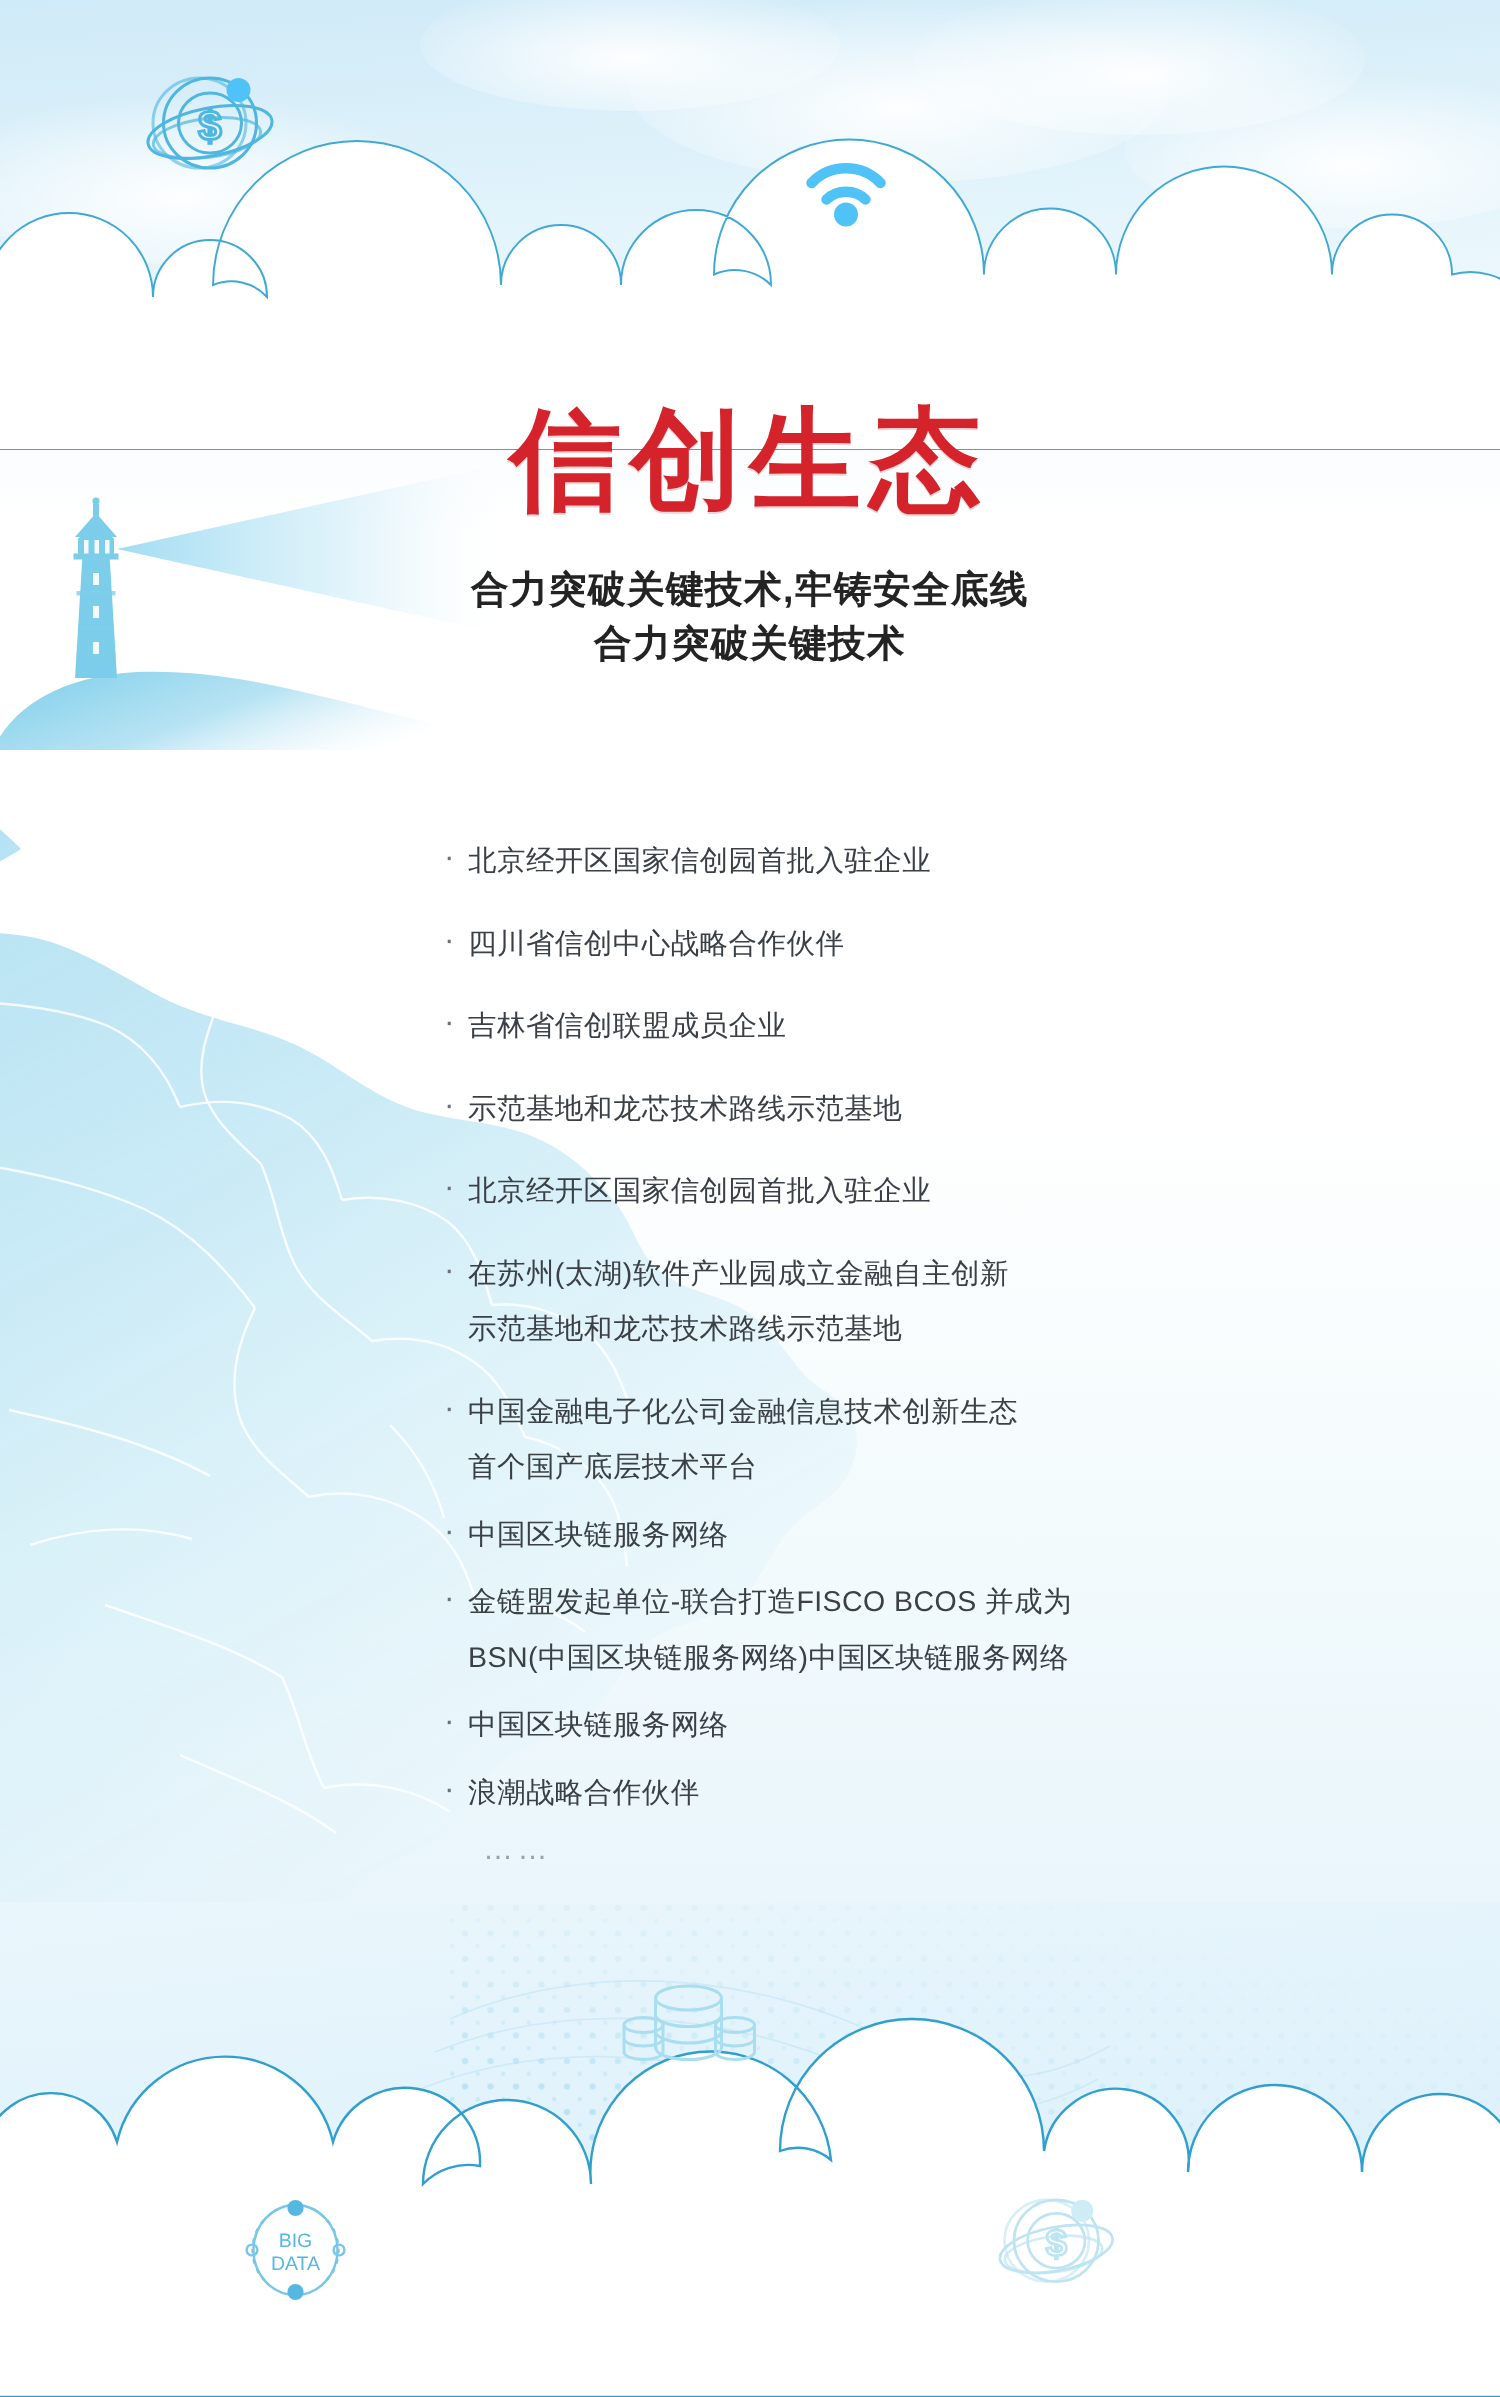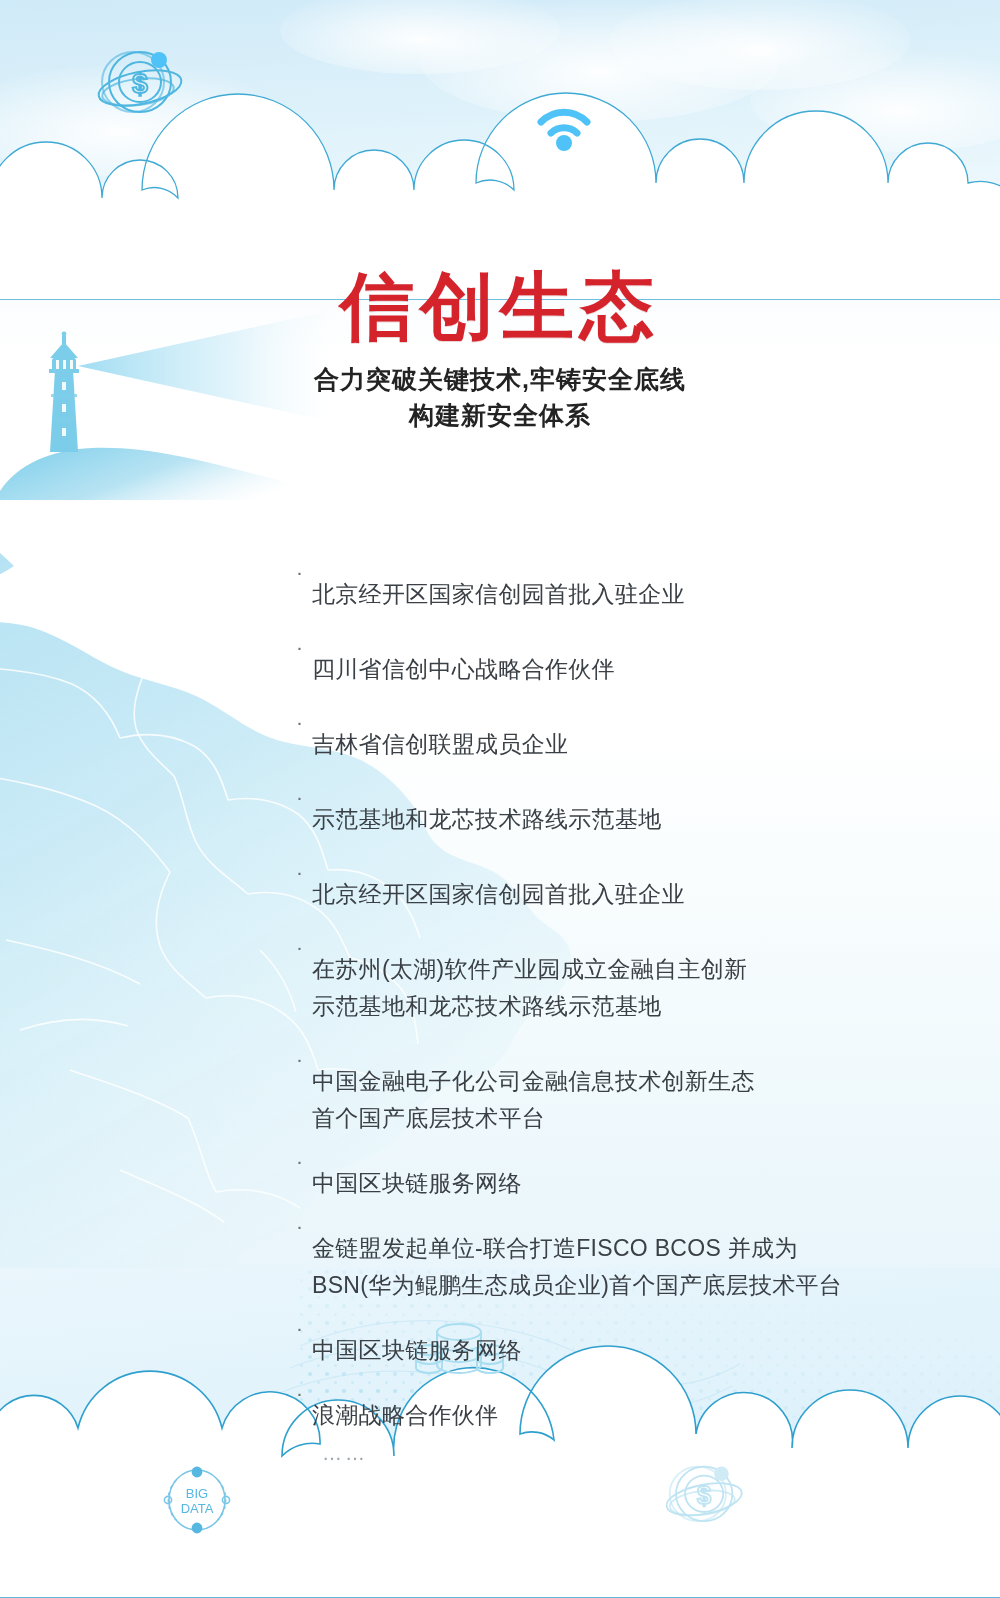--- a/index.html
+++ b/index.html
@@ -25,21 +25,21 @@
 
   
   #headline{
     position:absolute;left:0;top:270px;width:1000px;
     text-align:center;z-index:6;
   }
   #mainTitle{
     font-size:74px;line-height:1.0;font-weight:700;
     letter-spacing:6px;
     color:#d5232c;
-    margin:0 0 18px 0;
+    margin:0 0 32px 0;
     text-shadow:0 1px 0 rgba(150,20,25,.18);
   }
   .subline{
     font-size:25px;line-height:1.42;font-weight:700;
     color:#232323;letter-spacing:1px;margin:0;
   }
 
   
   #bullets{
     position:absolute;left:296px;top:556px;width:640px;z-index:6;
@@ -51,26 +51,25 @@
   .bullet .dot{
     flex:0 0 auto;
     width:16px;
     color:#6a7076;
     font-size:21px;
     line-height:31px;
     text-align:left;
   }
   .bullet .btext{
     flex:1 1 auto;
-    font-size:23px;
+    font-size:19px;
     line-height:37px;
     color:#3a4045;
     letter-spacing:.3px;
     white-space:pre-line;
-    margin-top:20px;
   }
   #ellipsis{
     margin-left:26px;margin-top:6px;
     font-size:20px;color:#9aa2a9;letter-spacing:3px;
   }
   
   .bullet.tight{margin-bottom:8px;}
 </style>
 </head>
 <body>
@@ -236,21 +235,21 @@
     <g fill="none" stroke="#4fc3f7" stroke-width="7" stroke-linecap="round">
       <path d="M 9,22 A 32,32 0 0 1 55,22"></path>
       <path d="M 19,33 A 19,19 0 0 1 45,33"></path>
     </g>
     <circle cx="32" cy="43" r="8" fill="#4fc3f7"></circle>
   </svg>
 
   <div id="headline">
     <h1 id="mainTitle">信创生态</h1>
     <p class="subline">合力突破关键技术,牢铸安全底线</p>
-    <p class="subline">构建新安全体系</p>
+    <p class="subline">合力突破关键技术</p>
   </div>
 
   <div id="bullets">
 
     <div class="bullet">
       <span class="dot">·</span>
       <span class="btext">北京经开区国家信创园首批入驻企业</span>
     </div>
     <div class="bullet">
       <span class="dot">·</span>
@@ -278,21 +277,21 @@
       <span class="btext">中国金融电子化公司金融信息技术创新生态
 首个国产底层技术平台</span>
     </div>
     <div class="bullet tight">
       <span class="dot">·</span>
       <span class="btext">中国区块链服务网络</span>
     </div>
     <div class="bullet tight">
       <span class="dot">·</span>
       <span class="btext">金链盟发起单位-联合打造FISCO BCOS 并成为
-BSN(华为鲲鹏生态成员企业)首个国产底层技术平台</span>
+BSN(中国区块链服务网络)中国区块链服务网络</span>
     </div>
     <div class="bullet tight">
       <span class="dot">·</span>
       <span class="btext">中国区块链服务网络</span>
     </div>
     <div class="bullet tight">
       <span class="dot">·</span>
       <span class="btext">浪潮战略合作伙伴</span>
     </div>
 

